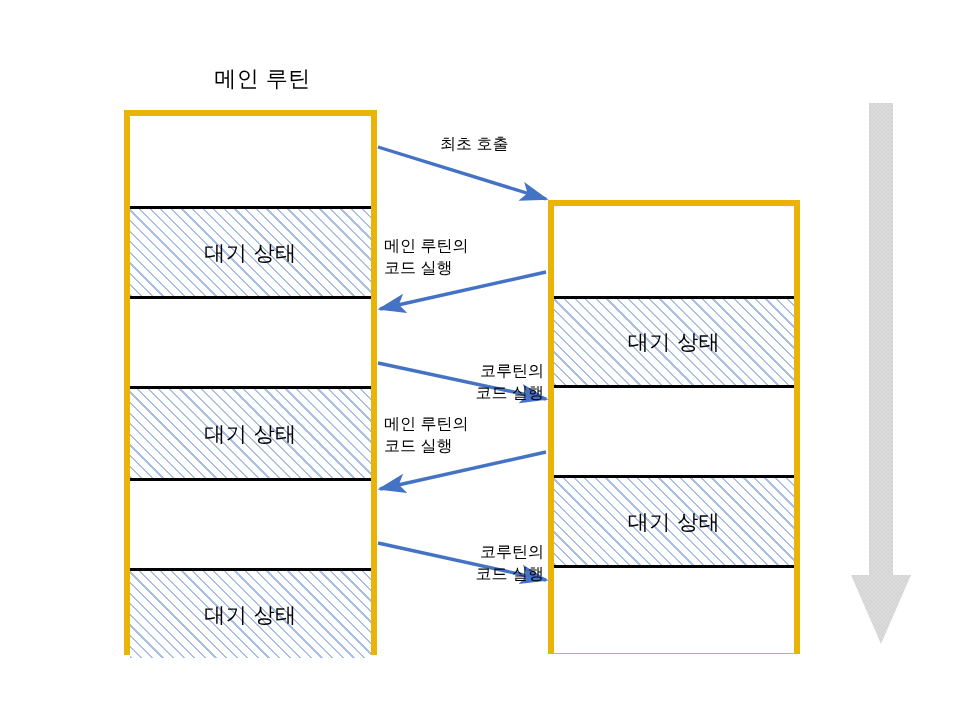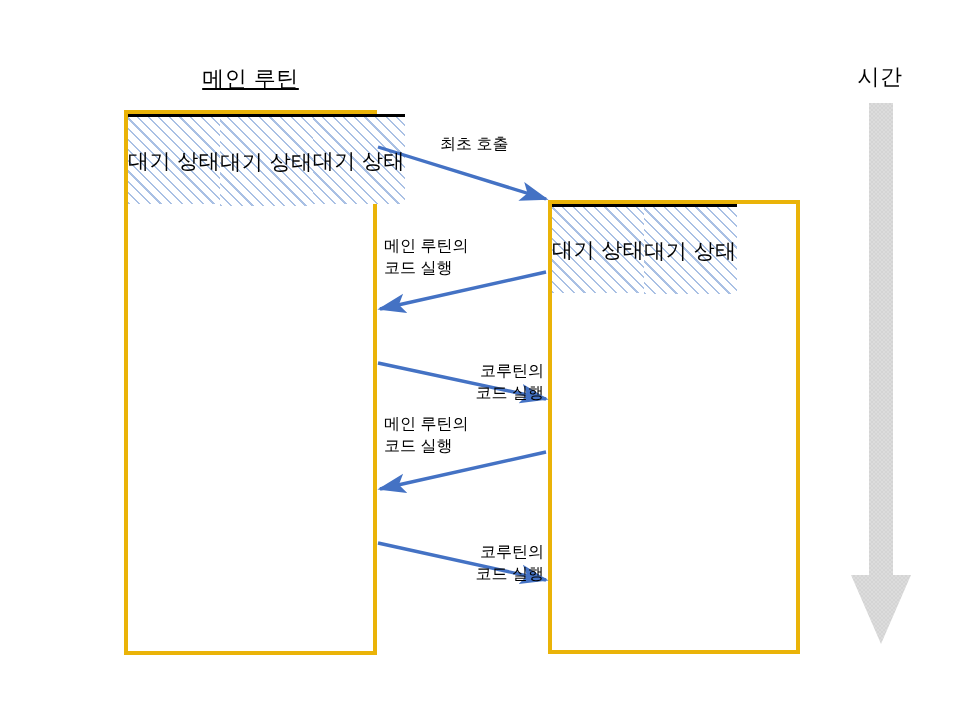--- a/index.html
+++ b/index.html
@@ -20,31 +20,32 @@
 
   
   .col-title {
     position: absolute;
     font-size: 22px;
     color: #000000;
     text-align: center;
     white-space: nowrap;
     letter-spacing: 0.5px;
   }
-  #title-main   { left: 124px; top: 64px;  width: 253px; text-decoration: underline; }
+  #title-main   { left: 136px; top: 64px;  width: 253px; }
   #title-coro   { left: 548px; top: 158px; width: 252px; }
   #title-time   { left: 830px; top: 62px;  width: 100px; }
 
   
   .lifeline {
     position: absolute;
     box-sizing: border-box;
-    border: 4px solid #eab308;
+    border: 6px solid #eab308;
     background: #ffffff;
     display: flex;
+    flex-direction: column;
   }
   #box-main { left: 124px; top: 110px; width: 253px; height: 545px; }
   #box-coro { left: 548px; top: 200px; width: 252px; height: 454px; }
 
   .cell {
     box-sizing: border-box;
     position: relative;
     display: flex;
     align-items: center;
     justify-content: center;
@@ -103,21 +104,20 @@
   }
 </style>
 </head>
 <body>
 
 <div id="stage">
 
   <div class="col-title" id="title-main">메인 루틴</div>
 
 
-  <div class="col-title" id="title-time">시간</div>
 
   <div class="lifeline" id="box-main">
     <div class="cell" style="height:90px">
       <span class="cell-label"></span>
     </div>
     <div class="cell hatched" style="height:90px">
       <span class="cell-label">대기 상태</span>
     </div>
     <div class="cell" style="height:90px">
       <span class="cell-label"></span>

